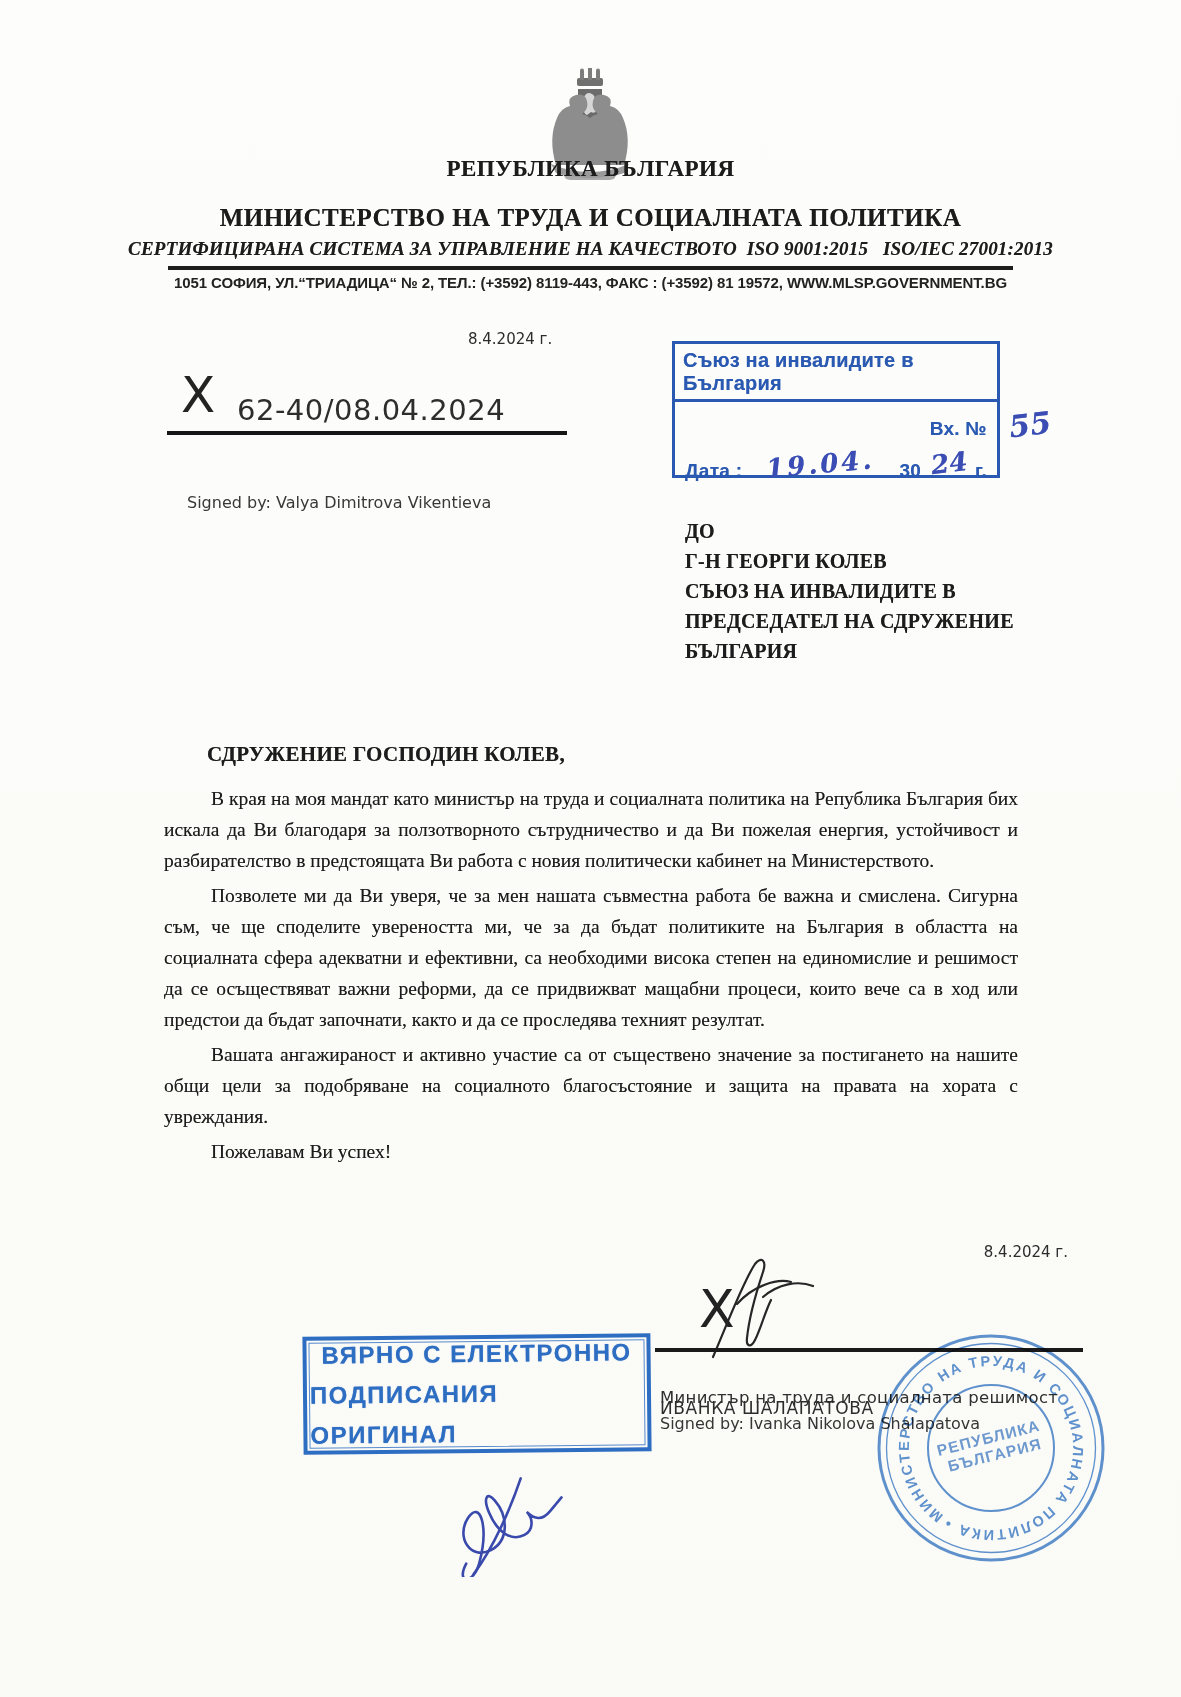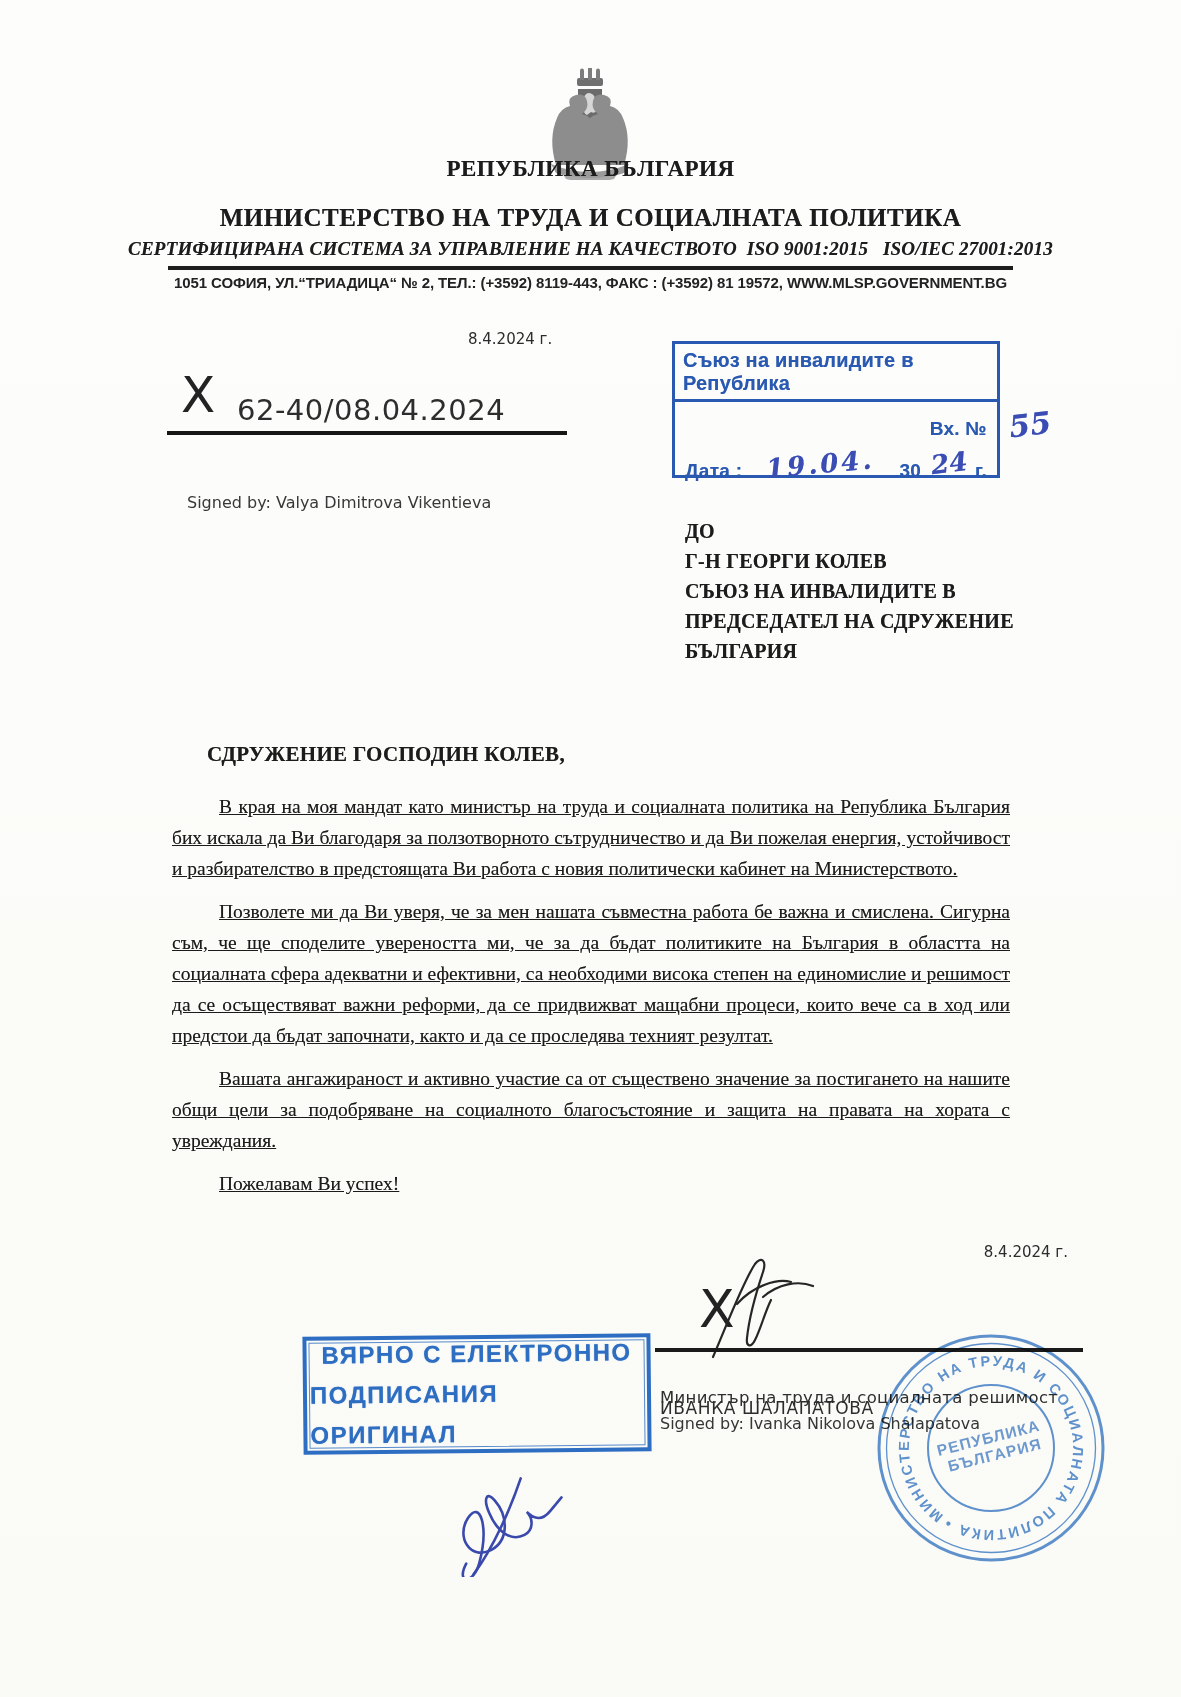--- a/index.html
+++ b/index.html
@@ -46,21 +46,21 @@
   .hand.h1904{left:16px;bottom:-3px;font-size:26px;transform:rotate(-5deg);letter-spacing:3px;}
   .hand.h24{left:2px;bottom:-2px;font-size:26px;transform:rotate(-7deg);}
 
   .recipient{left:685px;top:516px;font-size:20px;font-weight:bold;line-height:30px;
     letter-spacing:.3px;text-shadow:0 0 .5px rgba(0,0,0,.55);}
   .salutation{left:207px;top:742px;font-size:21px;font-weight:bold;letter-spacing:.3px;
     text-shadow:0 0 .5px rgba(0,0,0,.55);}
 
   .body-block{left:160px;top:779px;width:862px;font-size:19.5px;line-height:31px;
     text-align:justify;color:#1b1b1b;text-shadow:0 0 .4px rgba(0,0,0,.45);}
-  .body-block p{margin:12px;text-indent:47px;text-decoration:underline;}
+  .body-block p{margin:4px;text-indent:47px;}
 
   .date-bottom{left:0;right:113px;top:1243px;text-align:right;font-size:15px;color:#2c2c2c;}
   .x-bottom{left:699px;top:1283px;font-size:52px;color:#222;line-height:1;}
   .sig-line{left:655px;top:1348px;width:428px;height:3.5px;background:#1a1a1a;}
   .sig-name{left:660px;top:1361px;font-size:17px;color:#2c2c2c;letter-spacing:.6px;margin-top:37px;}
   .sig-title{left:660px;top:1388px;font-size:16.5px;color:#2e2e2e;letter-spacing:.3px;}
   .sig-signedby{left:660px;top:1414px;font-size:16px;color:#363636;}
 
   .certify-stamp{left:303px;top:1335px;width:348px;height:118px;border:4px solid #2e6ec2;
     box-sizing:border-box;transform:rotate(-.6deg);display:flex;align-items:center;justify-content:center;}
@@ -108,21 +108,21 @@
   <div class="abs rule"></div>
   <div class="abs address">1051 СОФИЯ, УЛ.“ТРИАДИЦА“ № 2, ТЕЛ.: (+3592) 8119-443, ФАКС : (+3592) 81 19572, WWW.MLSP.GOVERNMENT.BG</div>
 
   <div class="abs sans date-top">8.4.2024 г.</div>
   <div class="abs sans x-top">X</div>
   <div class="abs sans refno">62-40/08.04.2024</div>
   <div class="abs ref-underline"></div>
   <div class="abs sans signedby-top">Signed by: Valya Dimitrova Vikentieva</div>
 
   <div class="abs entry-stamp">
-    <div class="hdr">Съюз на инвалидите в Република</div>
+    <div class="hdr">Съюз на инвалидите в България</div>
     <div class="srow r1">
       <span>Вх. №</span>
       <span class="leader">
         <span class="hand h55">55</span>
       </span>
     </div>
     <div class="srow r2">
       <span>Дата :</span>
       <span class="leader">
         <span class="hand h1904">19.04.</span>

